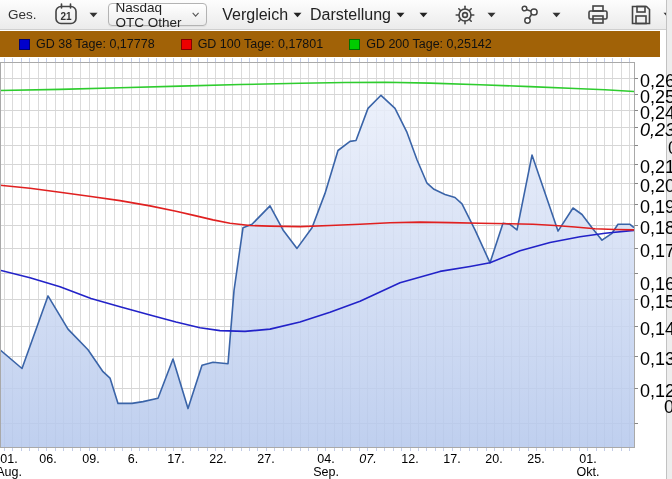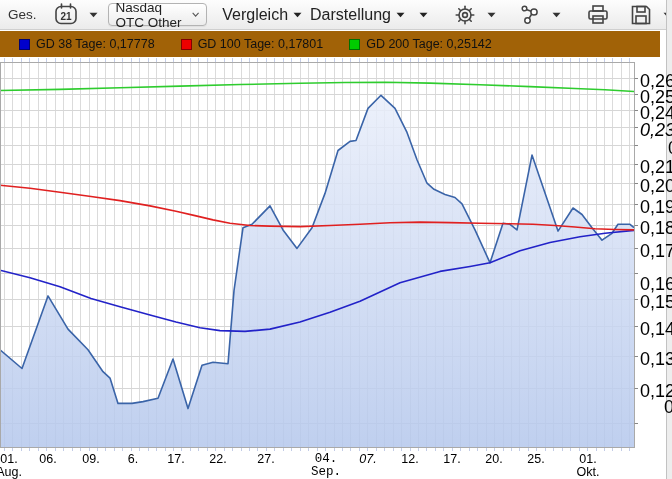--- a/index.html
+++ b/index.html
@@ -456,21 +456,21 @@
     </div>
     <div class="xlab" style="left: 158px;">
       <div>17.</div>
     </div>
     <div class="xlab" style="left: 200px;">
       <div>22.</div>
     </div>
     <div class="xlab" style="left: 248px;">
       <div>27.</div>
     </div>
-    <div class="xlab" style="left: 308px; font-family: Liberation Mono, monospace;">
+    <div class="xlab" style="left: 308px;">
       <div>04.</div>
       <div>Sep.</div>
     </div>
     <div class="xlab" style="left: 350px; font-style: italic;">
       <div>07.</div>
     </div>
     <div class="xlab" style="left: 392px;">
       <div>12.</div>
     </div>
     <div class="xlab" style="left: 434px;">

